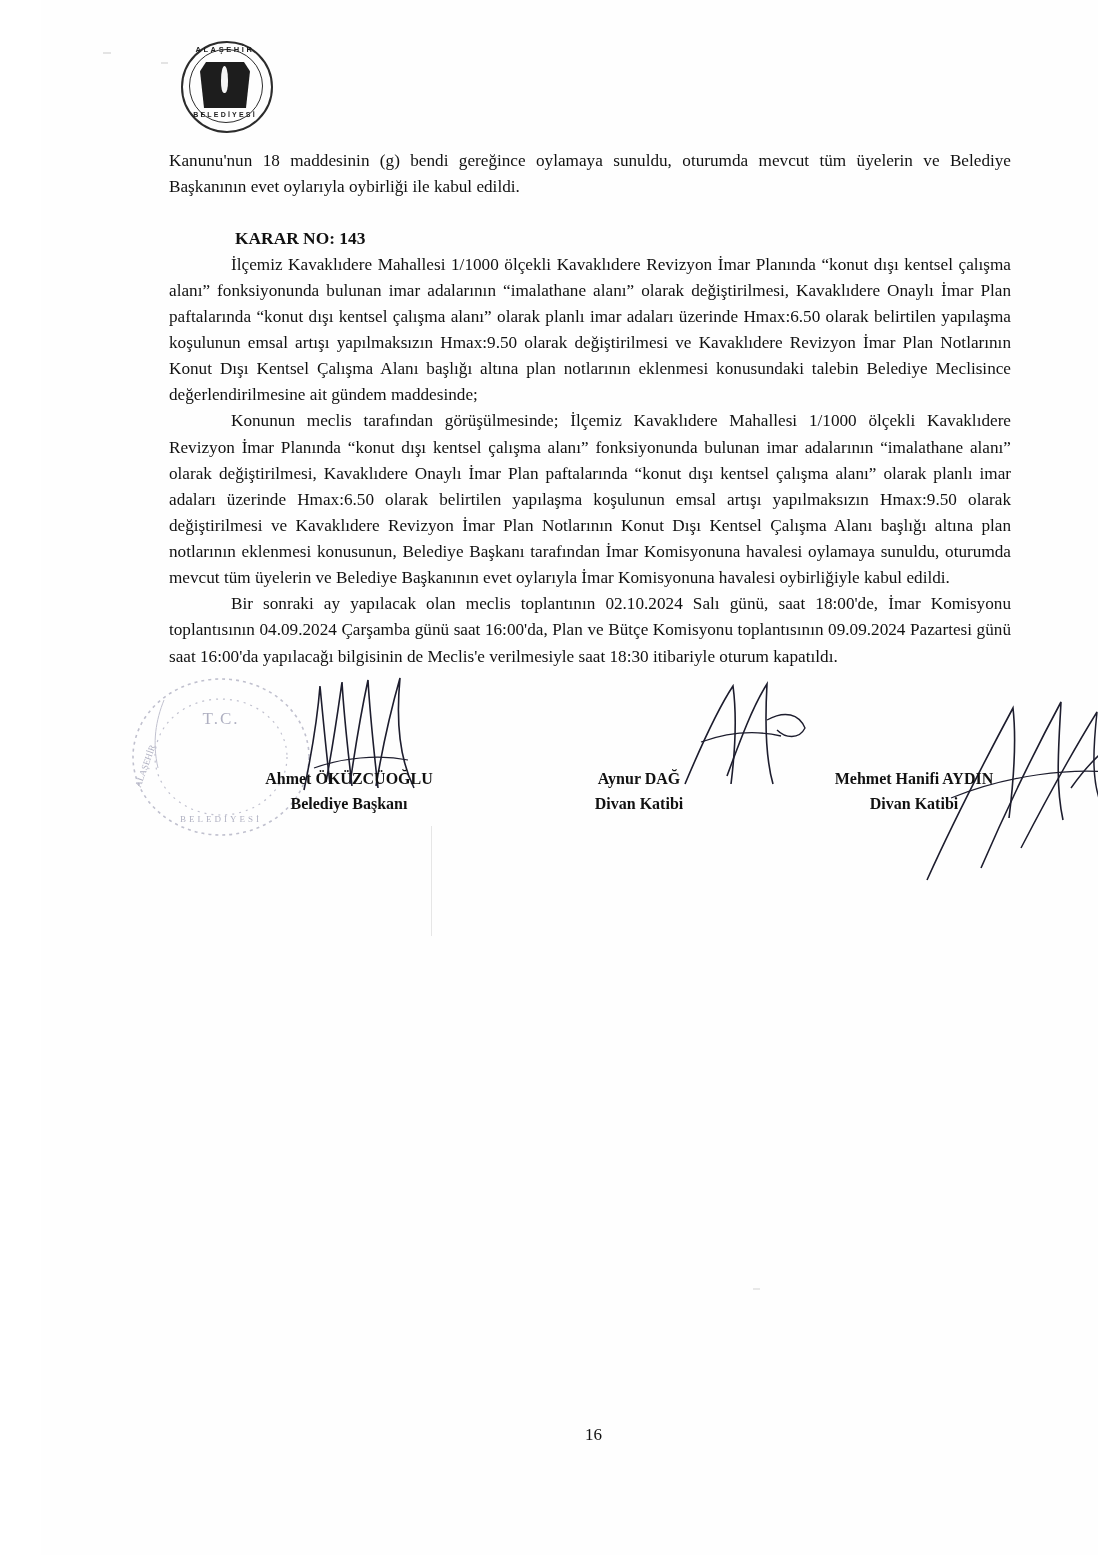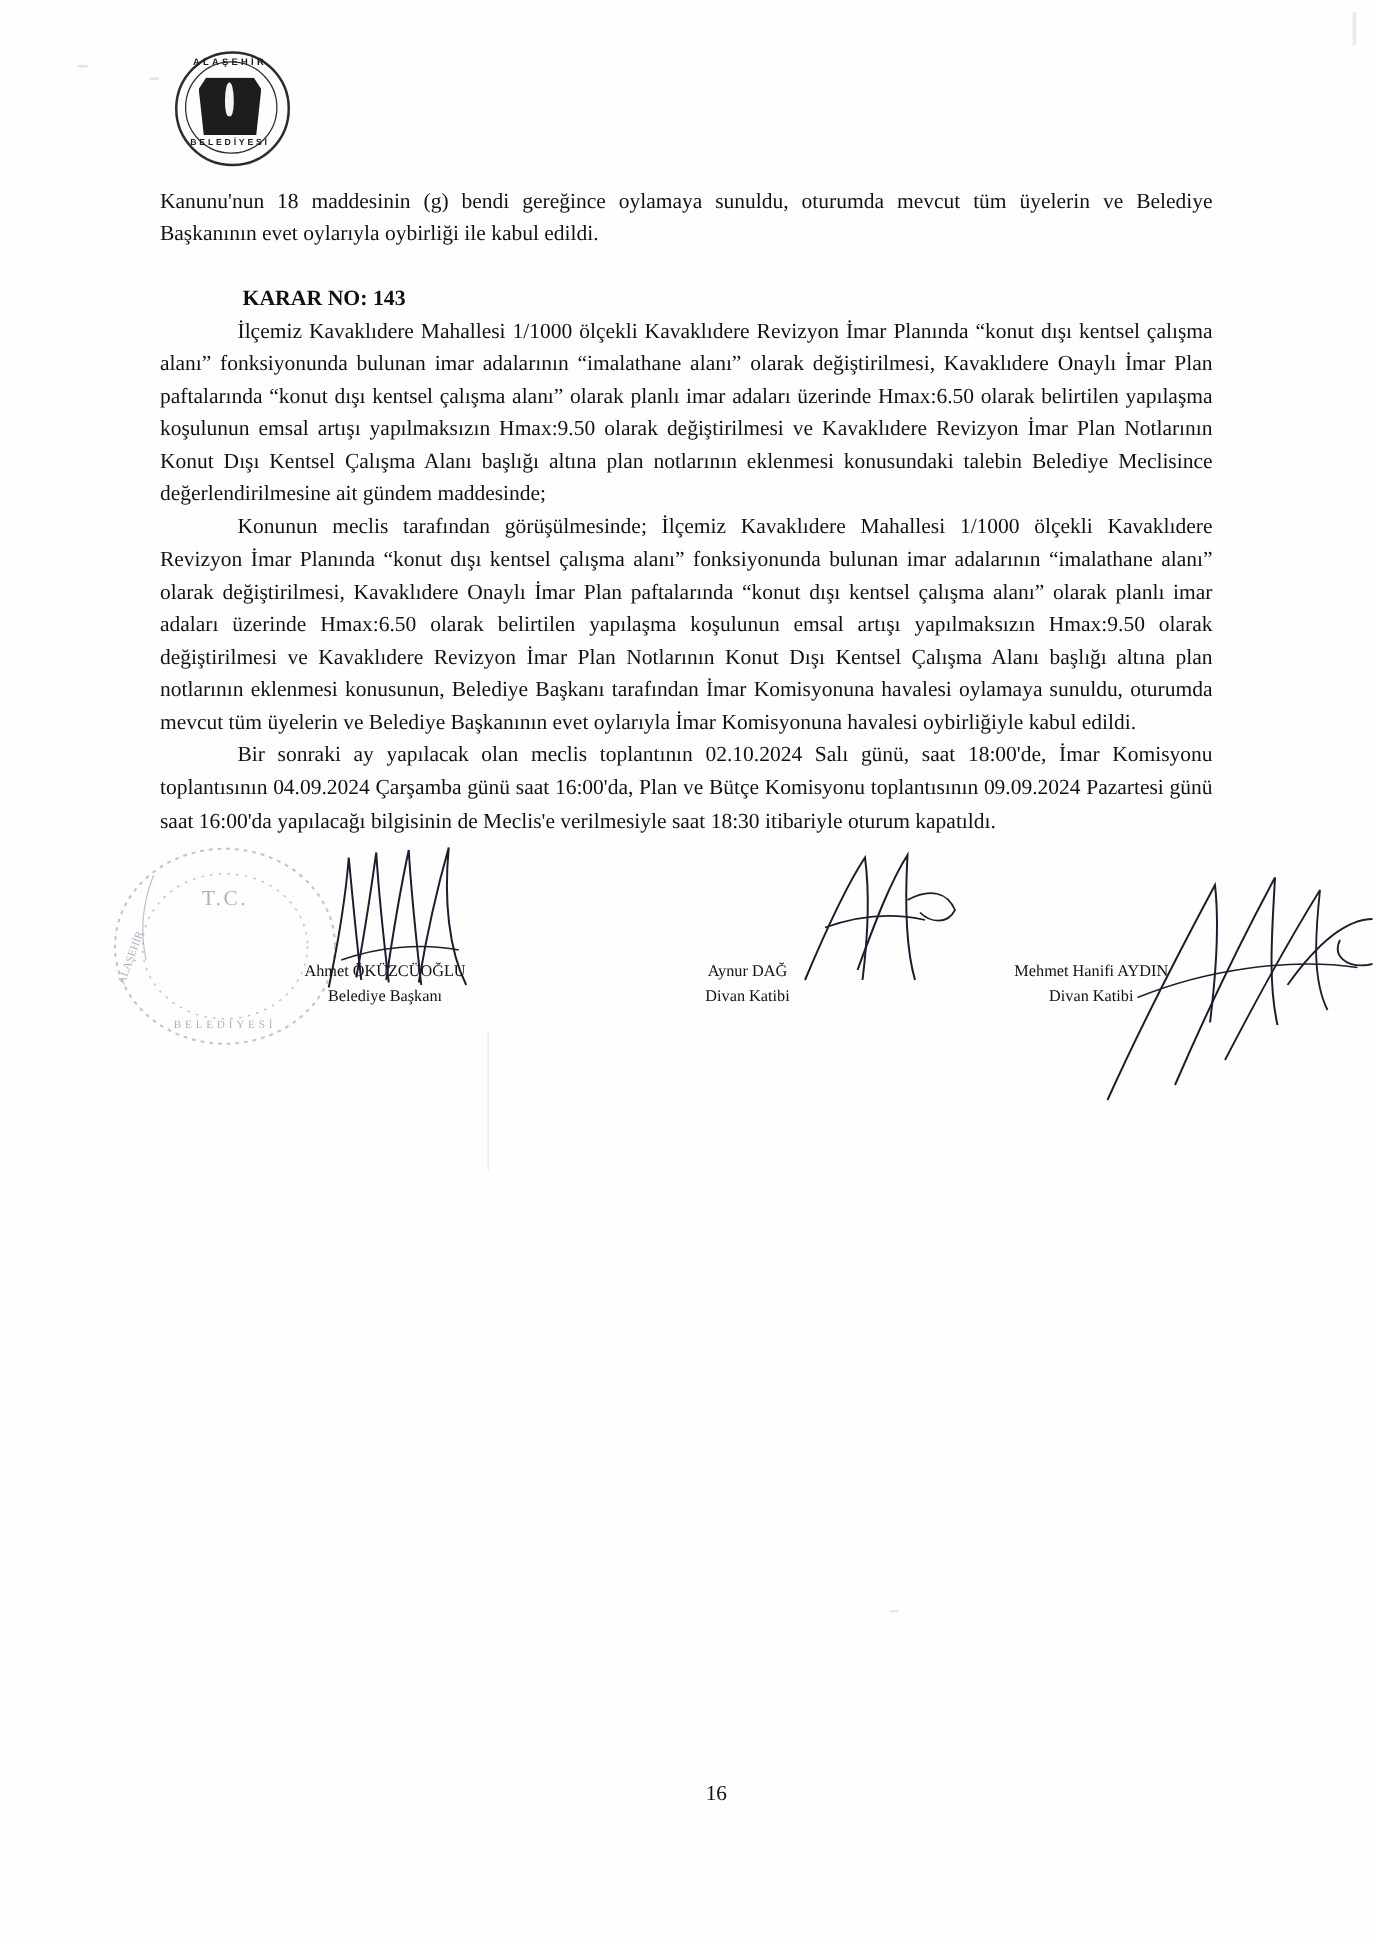--- a/index.html
+++ b/index.html
@@ -13,20 +13,21 @@
     position: relative;
     font-family: "Liberation Serif", serif;
     color: #111;
     overflow: hidden;
   }
 
   .page {
     position: absolute;
     inset: 0;
     background: #fefefe;
+    margin-left: 41px;
   }
 
   
   .header {
     position: absolute;
     top: 38px;
     left: 128px;
     right: 60px;
     height: 95px;
   }
@@ -205,22 +206,22 @@
   .signatures {
     position: absolute;
     left: 128px;
     top: 745px;
     width: 842px;
     height: 80px;
   }
   .sig {
     position: absolute;
     text-align: center;
-    font-weight: normal;
-    font-size: 13px;
+    font-weight: bold;
+    font-size: 16px;
     line-height: 1.55;
   }
   .sig .name { display: block; white-space: nowrap; }
   .sig .role { display: block; white-space: nowrap; }
   .sig.s1 { left: 40px; top: 22px; width: 280px; }
   .sig.s2 { left: 370px; top: 22px; width: 200px; }
   .sig.s3 { left: 600px; top: 22px; width: 290px; }
 
   
   .scribble {

